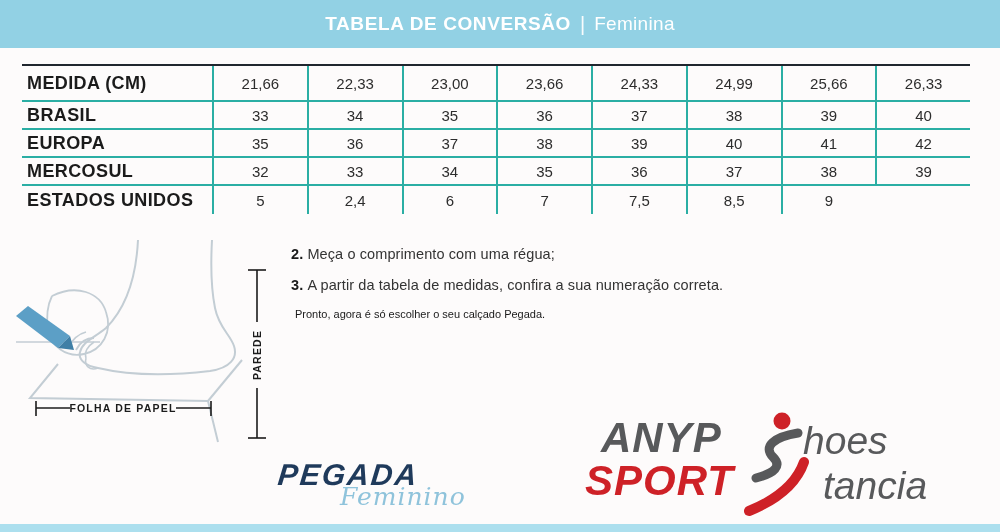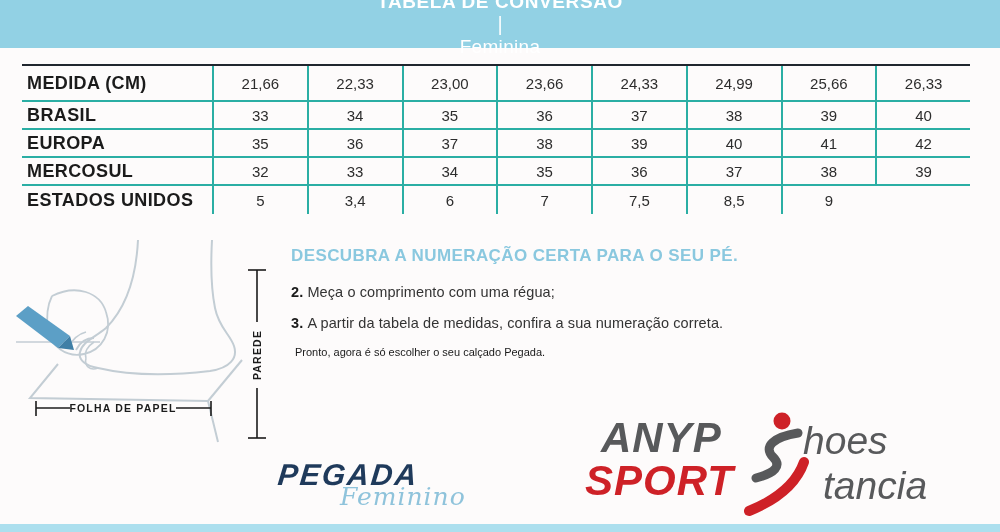--- a/index.html
+++ b/index.html
@@ -7,21 +7,21 @@
     --dark-line:#20262E; --heading-blue:#8AC8DF; --pegada-navy:#1F3A5B;
     --script-blue:#8FC3DB; --logo-gray:#58595B; --logo-red:#CE2127;
     --ink:#1B1B1B; --illus-line:#C3CDD4; --pencil-blue:#5C9FC6; --bg:#FDFBFB;
   }
   *{margin:0;padding:0;box-sizing:border-box;}
   body{font-family:"Liberation Sans",sans-serif;background:#fff;}
   .page{position:relative;width:1000px;height:532px;background:var(--bg);overflow:hidden;}
 
   
   .top-bar{position:absolute;left:0;top:0;width:100%;height:48px;background:var(--header-blue);
-    display:flex;align-items:center;justify-content:center;color:#fff;flex-direction:column;}
+    display:flex;align-items:center;justify-content:center;color:#fff;}
   .top-bar .t-main{font-weight:800;font-size:19px;letter-spacing:.6px;}
   .top-bar .t-sep{font-weight:300;font-size:20px;margin:0 9px;opacity:.95;}
   .top-bar .t-sub{font-weight:300;font-size:19px;letter-spacing:.3px;}
 
   
   .size-table{position:absolute;left:22px;top:64px;width:948px;border-top:2px solid var(--dark-line);}
   .trow{display:grid;grid-template-columns:190px repeat(8,1fr);height:28px;
     border-bottom:2px solid var(--teal);}
   .trow.first{height:36px;}
   .trow:last-child{border-bottom:none;}
@@ -117,21 +117,21 @@
         <div class="tcell">34</div>
         <div class="tcell">35</div>
         <div class="tcell">36</div>
         <div class="tcell">37</div>
         <div class="tcell">38</div>
         <div class="tcell">39</div>
       </div>
       <div class="trow">
         <div class="tlabel">ESTADOS UNIDOS</div>
         <div class="tcell">5</div>
-        <div class="tcell">3,4</div>
+        <div class="tcell">2,4</div>
         <div class="tcell">6</div>
         <div class="tcell">7</div>
         <div class="tcell">7,5</div>
         <div class="tcell">8,5</div>
         <div class="tcell">9</div>
       </div>
     </div>
 
   <div class="illustration">
     <svg viewBox="0 0 276 212">
@@ -169,21 +169,20 @@
         <line x1="242" y1="32" x2="260" y2="32"></line>
         <line x1="242" y1="200" x2="260" y2="200"></line>
         <line x1="251" y1="32" x2="251" y2="84"></line>
         <line x1="251" y1="150" x2="251" y2="200"></line>
       </g>
       <text x="251" y="117" text-anchor="middle" class="illus-label" transform="rotate(-90 251 117)" dy="4">PAREDE</text>
     </svg>
   </div>
 
   <div class="instructions">
-    <div class="inst-heading">DESCUBRA A NUMERAÇÃO CERTA PARA O SEU PÉ.</div>
     <div>
         <p class="step"><b>2. </b>Meça o comprimento com uma régua;</p>
         <p class="step"><b>3. </b>A partir da tabela de medidas, confira a sua numeração correta.</p>
       </div>
     <div class="closing">Pronto, agora é só escolher o seu calçado Pegada.</div>
   </div>
 
   <div class="pegada-logo">
     <span class="pegada-name">PEGADA</span>
     <span class="pegada-sub">Feminino</span>

